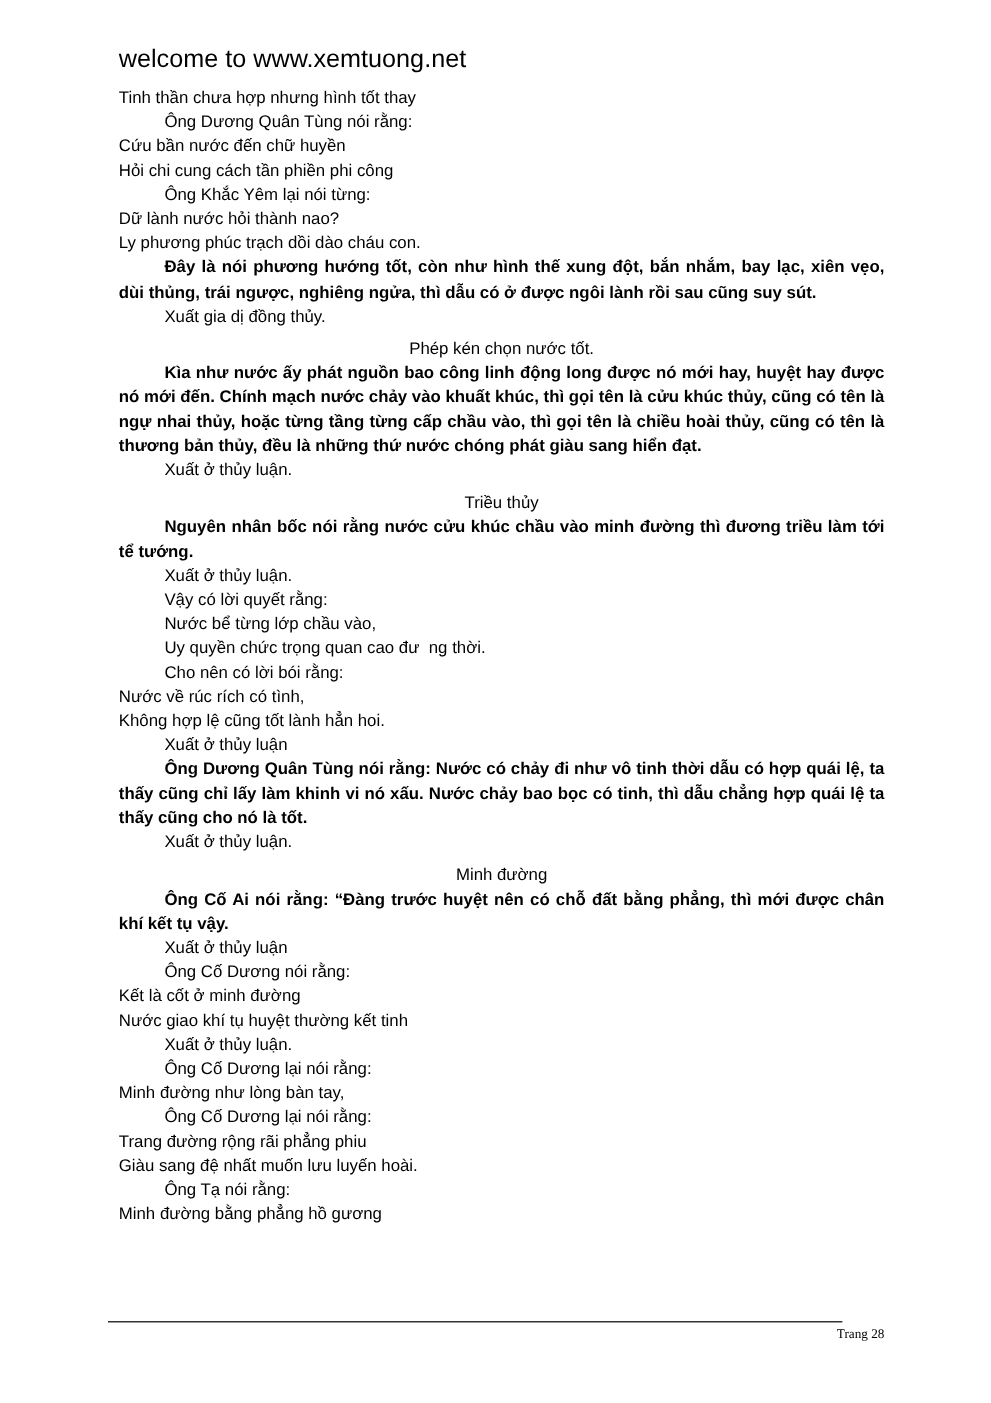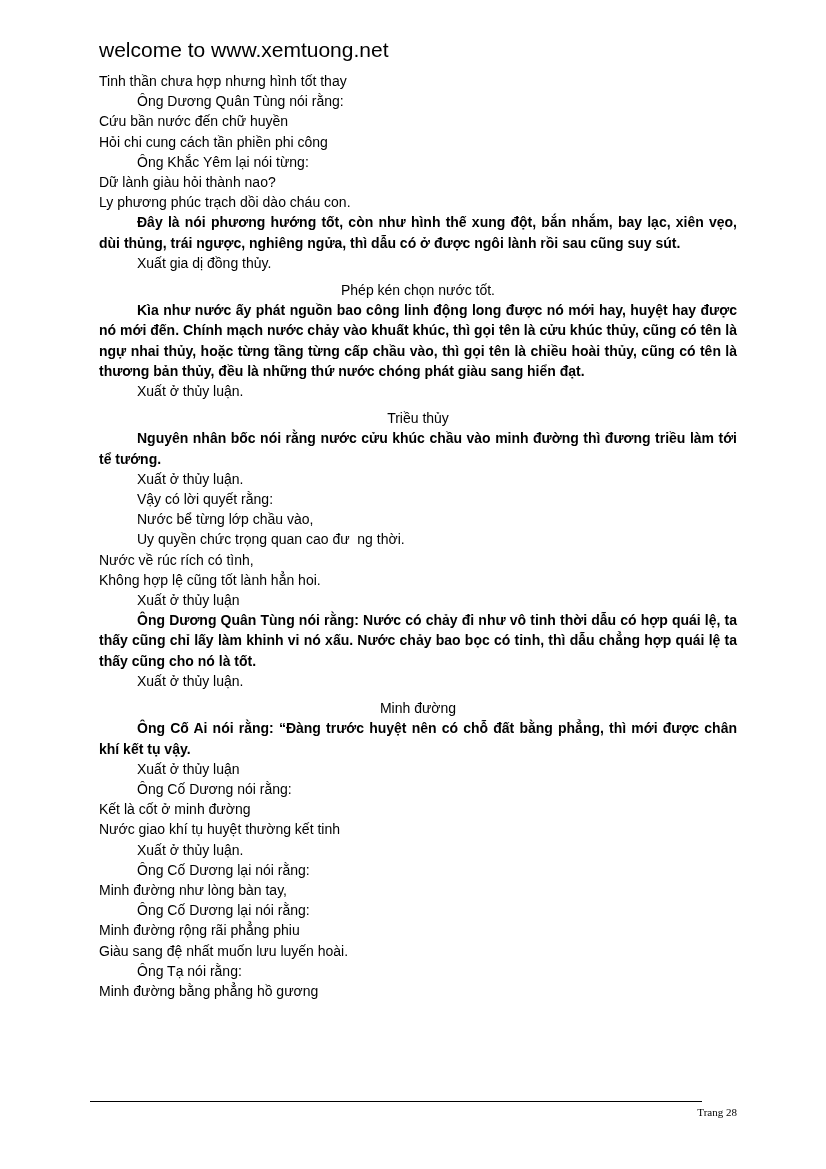--- a/index.html
+++ b/index.html
@@ -63,49 +63,50 @@
 <div class="page">
 
   <div class="page-header">welcome to www.xemtuong.net</div>
 
   <main class="doc">
       <p class="b-verse">Tinh thần chưa hợp nhưng hình tốt thay</p>
       <p class="b-indent">Ông Dương Quân Tùng nói rằng:</p>
       <p class="b-verse">Cứu bần nước đến chữ huyền</p>
       <p class="b-verse">Hỏi chi cung cách tần phiền phi công</p>
       <p class="b-indent">Ông Khắc Yêm lại nói từng:</p>
-      <p class="b-verse">Dữ lành giàu hỏi thành nao?</p>
+      <p class="b-verse">Dữ lành nước hỏi thành nao?</p>
       <p class="b-verse">Ly phương phúc trạch dồi dào cháu con.</p>
       <p class="b-para">Đây là nói phương hướng tốt, còn như hình thế xung đột, bắn nhắm, bay lạc, xiên vẹo, dùi thủng, trái ngược, nghiêng ngửa, thì dẫu có ở được ngôi lành rồi sau cũng suy sút.</p>
       <p class="b-indent">Xuất gia dị đồng thủy.</p>
       <p class="b-heading">Phép kén chọn nước tốt.</p>
       <p class="b-para">Kìa như nước ấy phát nguồn bao công linh động long được nó mới hay, huyệt hay được nó mới đến. Chính mạch nước chảy vào khuất khúc, thì gọi tên là cửu khúc thủy, cũng có tên là ngự nhai thủy, hoặc từng tầng từng cấp chầu vào, thì gọi tên là chiều hoài thủy, cũng có tên là thương bản thủy, đều là những thứ nước chóng phát giàu sang hiển đạt.</p>
       <p class="b-indent">Xuất ở thủy luận.</p>
       <p class="b-heading">Triều thủy</p>
       <p class="b-para">Nguyên nhân bốc nói rằng nước cửu khúc chầu vào minh đường thì đương triều làm tới tể tướng.</p>
       <p class="b-indent">Xuất ở thủy luận.</p>
       <p class="b-indent">Vậy có lời quyết rằng:</p>
       <p class="b-indent">Nước bể từng lớp chầu vào,</p>
       <p class="b-indent">Uy quyền chức trọng quan cao đư  ng thời.</p>
+      <p class="b-indent">Cho nên có lời bói rằng:</p>
       <p class="b-verse">Nước về rúc rích có tình,</p>
       <p class="b-verse">Không hợp lệ cũng tốt lành hẳn hoi.</p>
       <p class="b-indent">Xuất ở thủy luận</p>
       <p class="b-para">Ông Dương Quân Tùng nói rằng: Nước có chảy đi như vô tinh thời dẫu có hợp quái lệ, ta thấy cũng chỉ lấy làm khinh vi nó xấu. Nước chảy bao bọc có tinh, thì dẫu chẳng hợp quái lệ ta thấy cũng cho nó là tốt.</p>
       <p class="b-indent">Xuất ở thủy luận.</p>
       <p class="b-heading">Minh đường</p>
       <p class="b-para">Ông Cố Ai nói rằng: “Đàng trước huyệt nên có chỗ đất bằng phẳng, thì mới được chân khí kết tụ vậy.</p>
       <p class="b-indent">Xuất ở thủy luận</p>
       <p class="b-indent">Ông Cố Dương nói rằng:</p>
       <p class="b-verse">Kết là cốt ở minh đường</p>
       <p class="b-verse">Nước giao khí tụ huyệt thường kết tinh</p>
       <p class="b-indent">Xuất ở thủy luận.</p>
       <p class="b-indent">Ông Cố Dương lại nói rằng:</p>
       <p class="b-verse">Minh đường như lòng bàn tay,</p>
       <p class="b-indent">Ông Cố Dương lại nói rằng:</p>
-      <p class="b-verse">Minh đường rộng rãi phẳng phiu</p>
+      <p class="b-verse">Trang đường rộng rãi phẳng phiu</p>
       <p class="b-verse">Giàu sang đệ nhất muốn lưu luyến hoài.</p>
       <p class="b-indent">Ông Tạ nói rằng:</p>
       <p class="b-verse">Minh đường bằng phẳng hồ gương</p>
     </main>
 
   <div class="page-footer">
     <div class="footer-rule"></div>
     <span class="footer-pagenum">Trang 28</span>
   </div>
 

